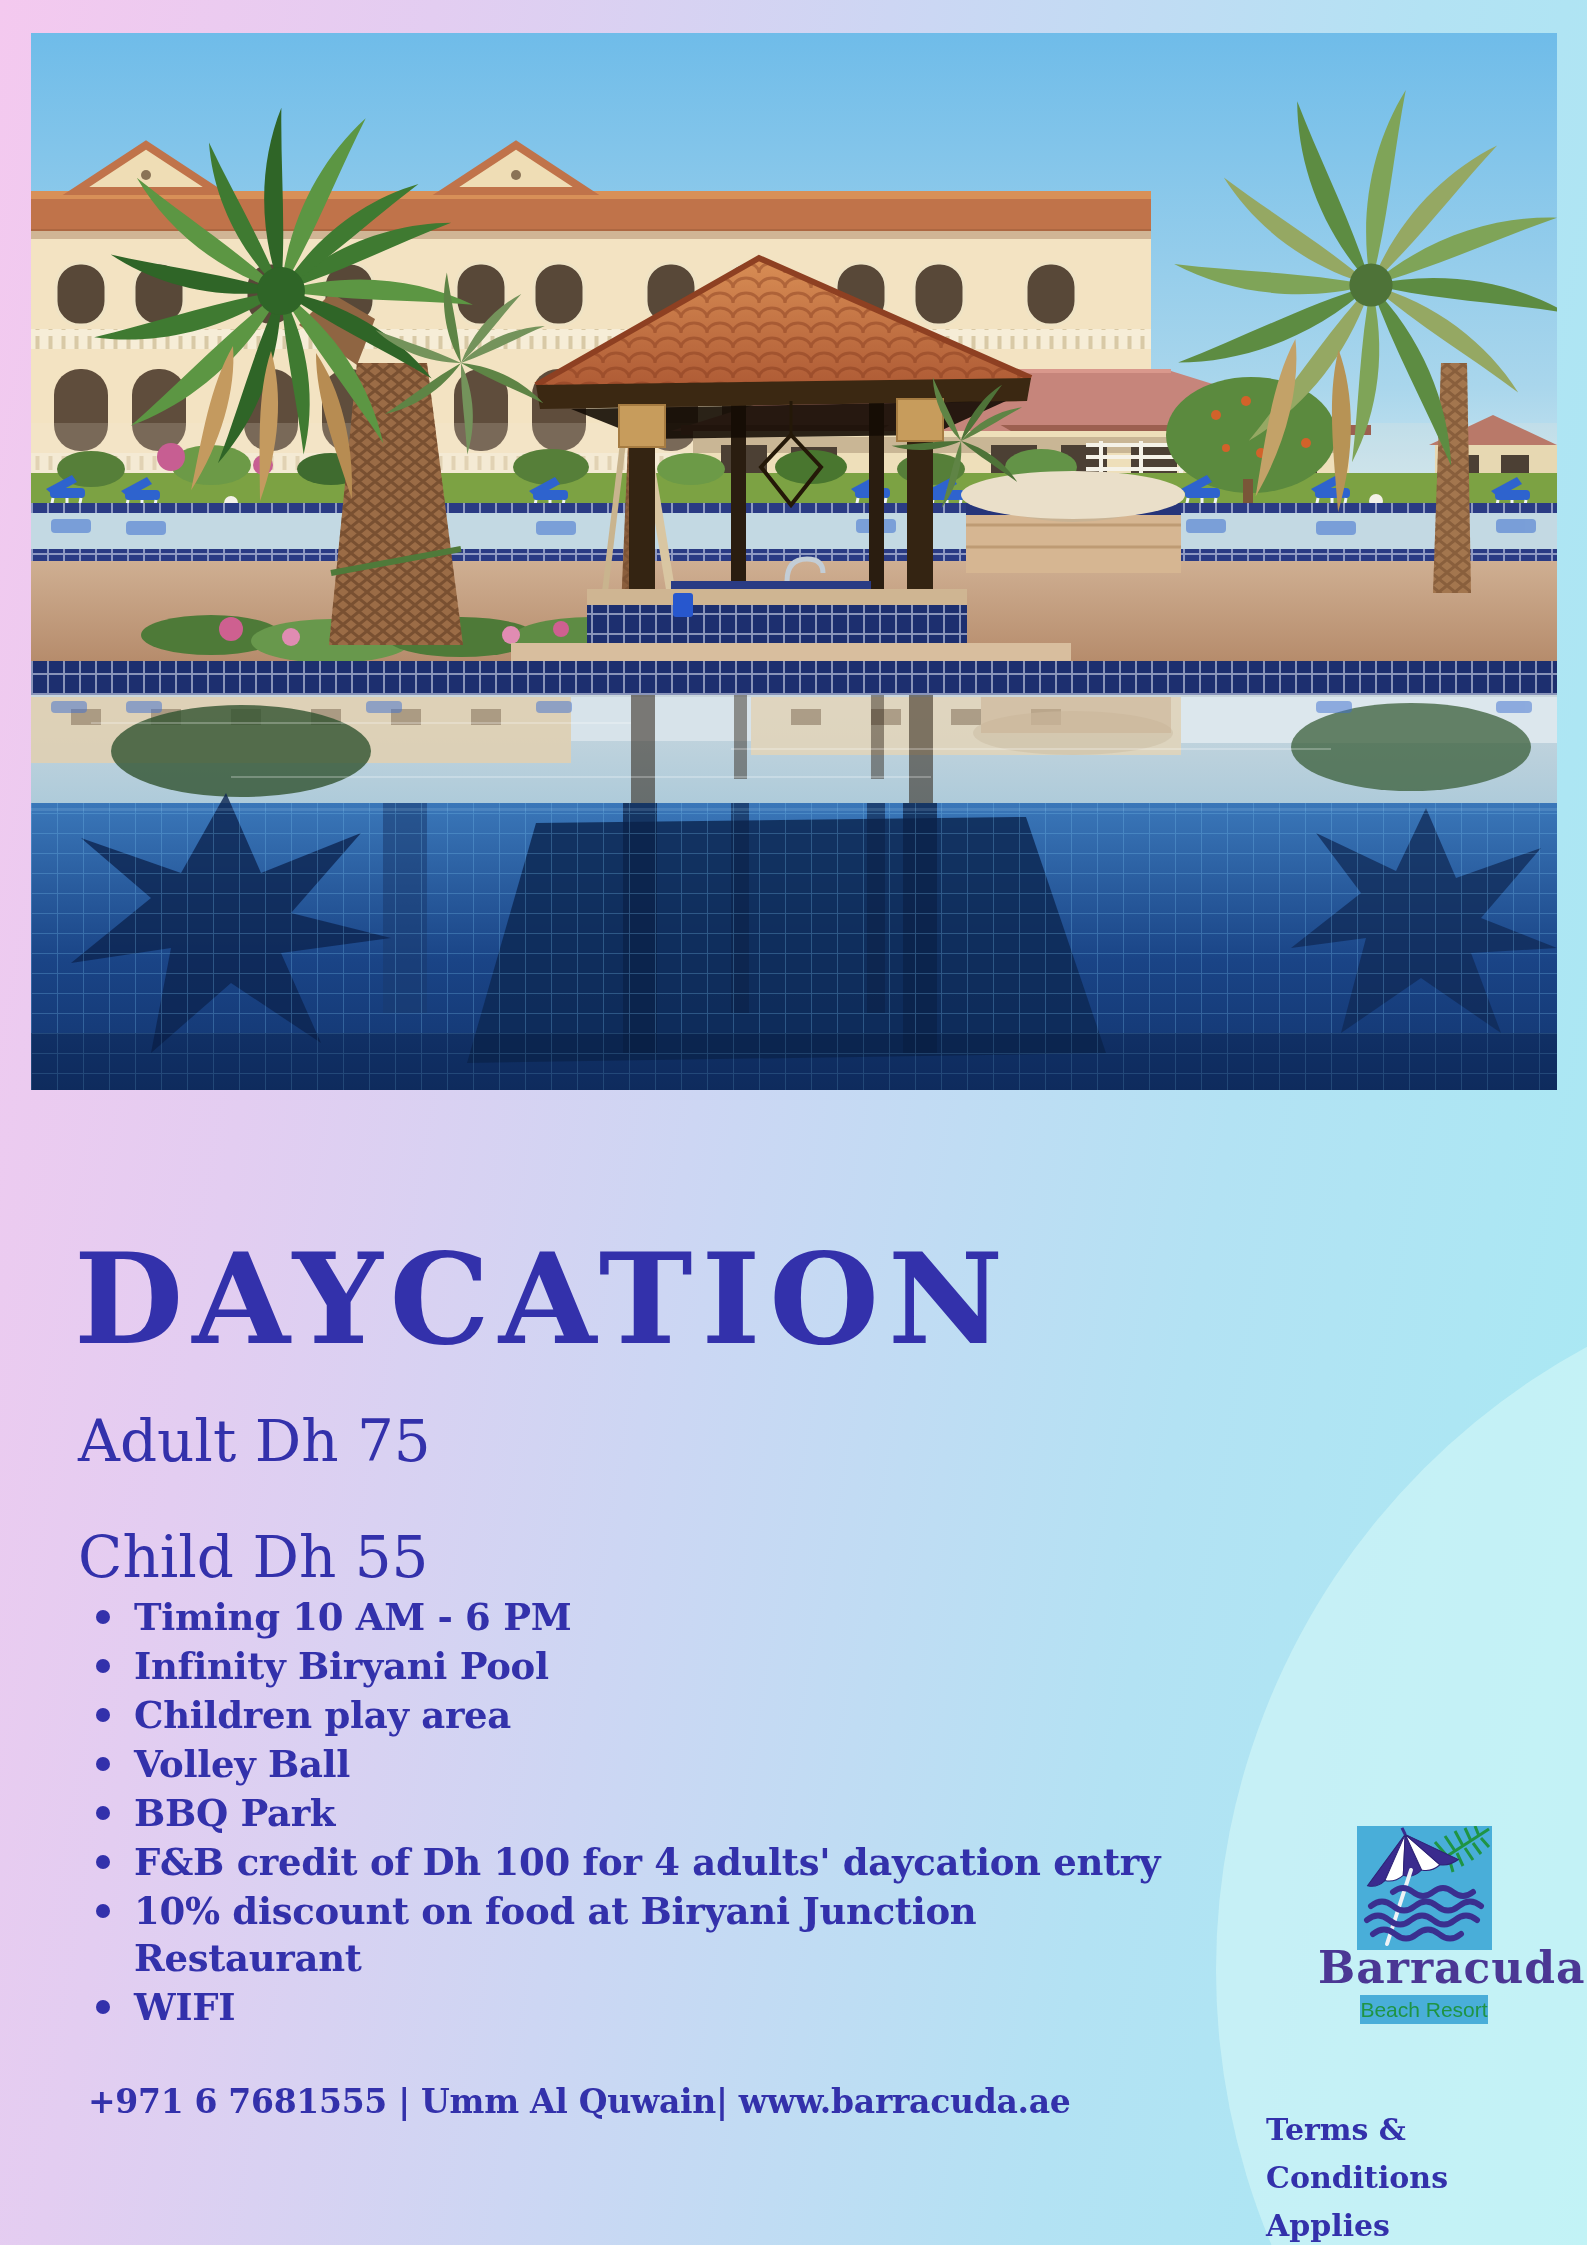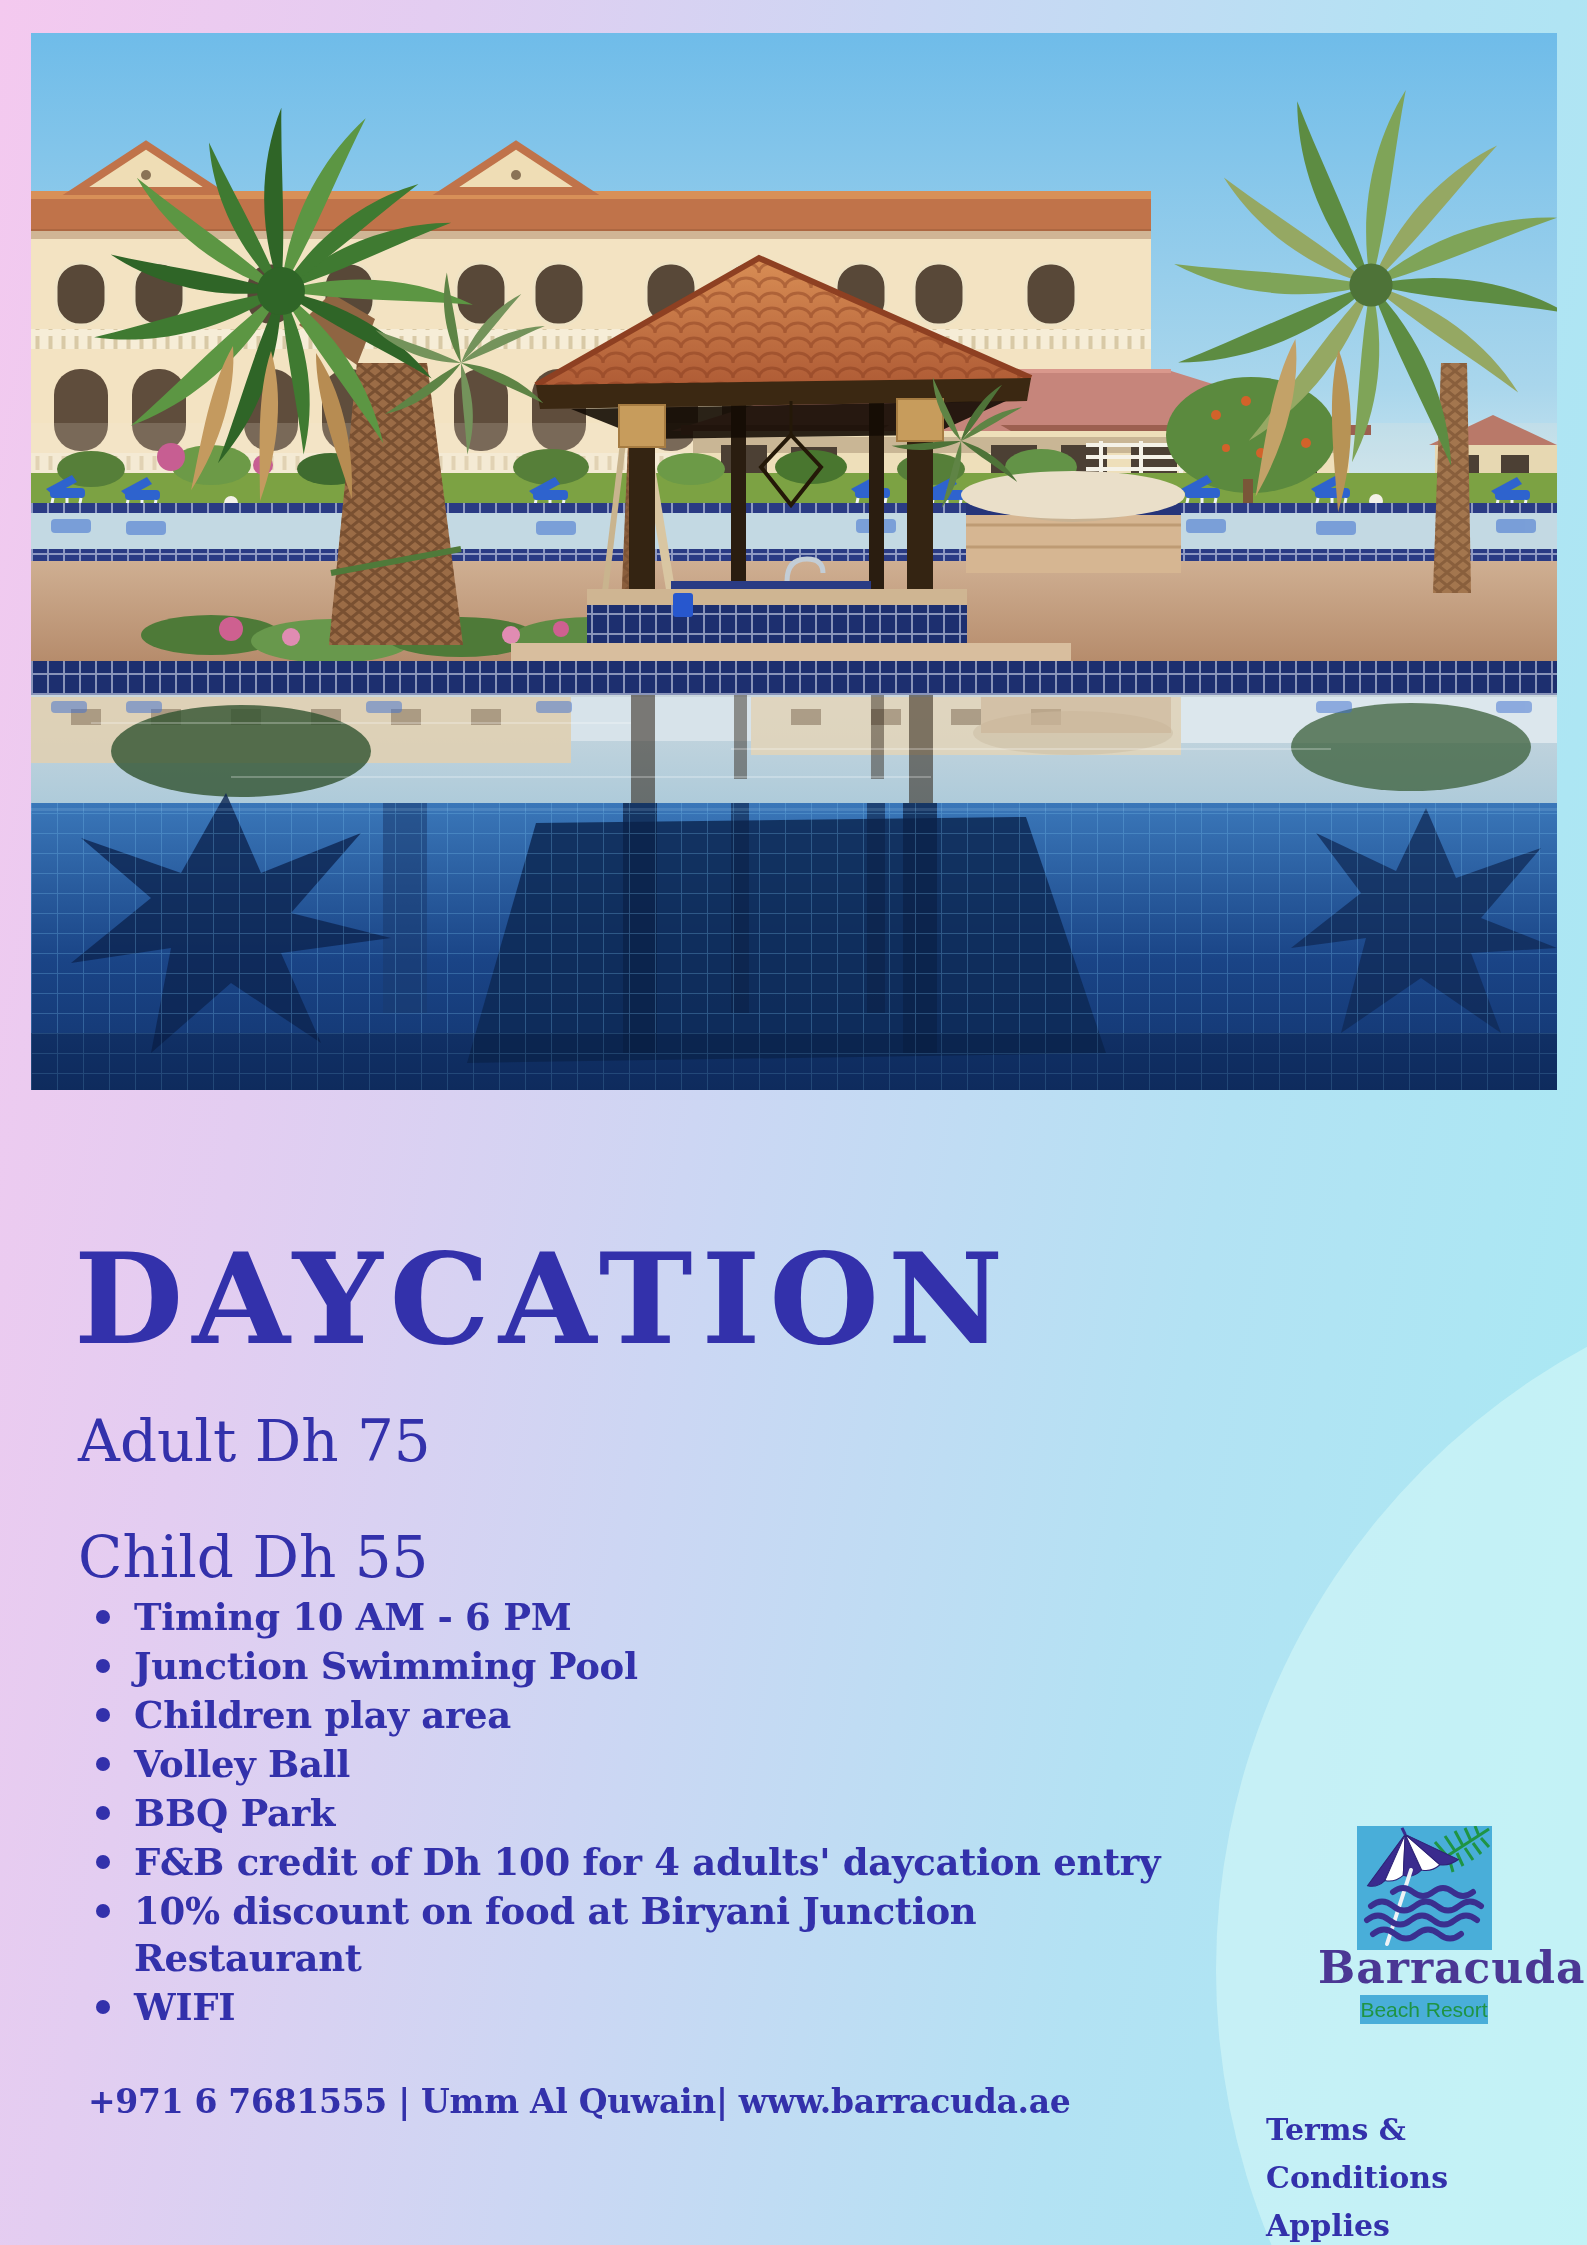--- a/index.html
+++ b/index.html
@@ -393,21 +393,21 @@
     </g>
   </svg>
   </div>
 
   <div class="title">DAYCATION</div>
   <div class="price" id="price-adult">Adult Dh 75</div>
   <div class="price" id="price-child">Child Dh 55</div>
 
   <ul class="features">
     <li>Timing 10 AM - 6 PM</li>
-    <li>Junction Swimming Pool</li>
+    <li>Infinity Biryani Pool</li>
     <li>Children play area</li>
     <li>Volley Ball</li>
     <li>BBQ Park</li>
     <li>F&amp;B credit of Dh 100 for 4 adults' daycation entry</li>
     <li>10% discount on food at Biryani Junction
 Restaurant</li>
     <li>WIFI</li>
   </ul>
 
   <div class="contact">+971 6 7681555 | Umm Al Quwain| www.barracuda.ae</div>

